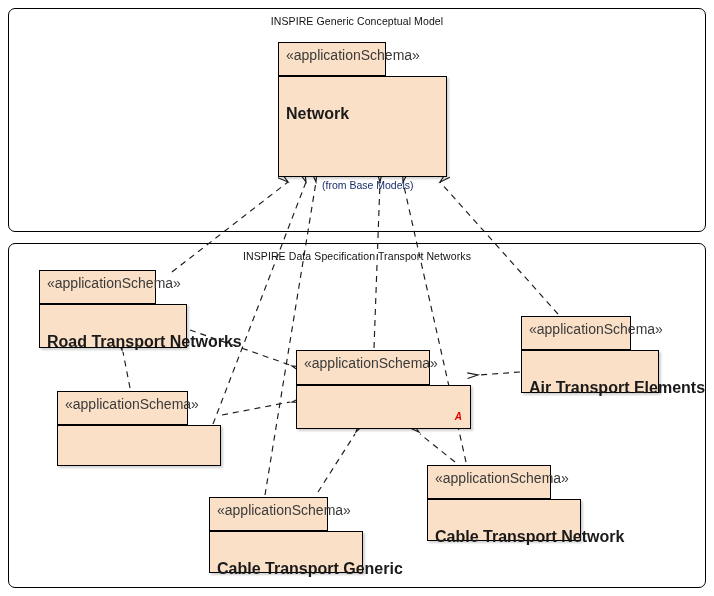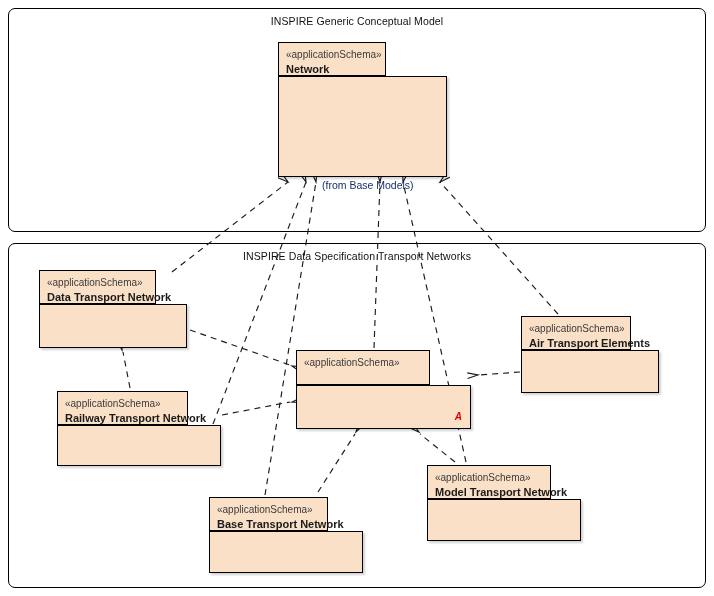--- a/index.html
+++ b/index.html
@@ -43,31 +43,32 @@
     position: absolute;
     left: 0;
     top: 0;
     background: #fbe0c8;
     border: 1px solid #000000;
     box-sizing: border-box;
     padding: 5px 7px 0 7px;
     z-index: 3;
   }
   .pkg .tab .stereo {
-    font-size: 10px;
+    font-size: 14px;
     color: #3a3a3a;
     line-height: 14px;
     white-space: nowrap;
   }
   .pkg .tab .pname {
-    font-size: 11px;
+    font-size: 16px;
     font-weight: bold;
     color: #1a1a1a;
     line-height: 15px;
     white-space: nowrap;
+    margin-top: 44px;
   }
   .pkg .body {
     position: absolute;
     left: 0;
     background: #fbe0c8;
     border: 1px solid #000000;
     box-sizing: border-box;
     box-shadow: 2px 2px 2px rgba(0,0,0,0.18);
     z-index: 2;
   }
@@ -148,54 +149,53 @@
     <div class="tab" style="left: 0px; top: 0px; width: 108px; height: 34px;">
       <div class="stereo">«applicationSchema»</div>
       <div class="pname">Network</div>
     </div>
   </div>
 
   <div class="pkg" id="pkg-road" style="left: 39px; top: 270px;">
     <div class="body" style="left: 0px; top: 34px; width: 148px; height: 44px;"></div>
     <div class="tab" style="left: 0px; top: 0px; width: 117px; height: 34px;">
       <div class="stereo">«applicationSchema»</div>
-      <div class="pname">Data Transport Network</div>
+      <div class="pname">Road Transport Networks</div>
     </div>
   </div>
 
   <div class="pkg" id="pkg-railway" style="left: 57px; top: 391px;">
     <div class="body" style="left: 0px; top: 34px; width: 164px; height: 41px;"></div>
     <div class="tab" style="left: 0px; top: 0px; width: 131px; height: 34px;">
       <div class="stereo">«applicationSchema»</div>
-      <div class="pname">Railway Transport Network</div>
     </div>
   </div>
 
   <div class="pkg" id="pkg-cable" style="left: 209px; top: 497px;">
     <div class="body" style="left: 0px; top: 34px; width: 154px; height: 42px;"></div>
     <div class="tab" style="left: 0px; top: 0px; width: 119px; height: 34px;">
       <div class="stereo">«applicationSchema»</div>
-      <div class="pname">Base Transport Network</div>
+      <div class="pname">Cable Transport Generic</div>
     </div>
   </div>
 
   <div class="pkg" id="pkg-common" style="left: 296px; top: 350px;">
     <div class="body" style="left: 0px; top: 35px; width: 175px; height: 44px;">
       <span class="marker" style="position: absolute; right: 8px; bottom: 6px;">A</span>
     </div>
     <div class="tab" style="left: 0px; top: 0px; width: 134px; height: 35px;">
       <div class="stereo">«applicationSchema»</div>
     </div>
   </div>
 
   <div class="pkg" id="pkg-water" style="left: 427px; top: 465px;">
     <div class="body" style="left: 0px; top: 34px; width: 154px; height: 42px;"></div>
     <div class="tab" style="left: 0px; top: 0px; width: 124px; height: 34px;">
       <div class="stereo">«applicationSchema»</div>
-      <div class="pname">Model Transport Network</div>
+      <div class="pname">Cable Transport Network</div>
     </div>
   </div>
 
   <div class="pkg" id="pkg-air" style="left: 521px; top: 316px;">
     <div class="body" style="left: 0px; top: 34px; width: 138px; height: 43px;"></div>
     <div class="tab" style="left: 0px; top: 0px; width: 110px; height: 34px;">
       <div class="stereo">«applicationSchema»</div>
       <div class="pname">Air Transport Elements</div>
     </div>
   </div>

